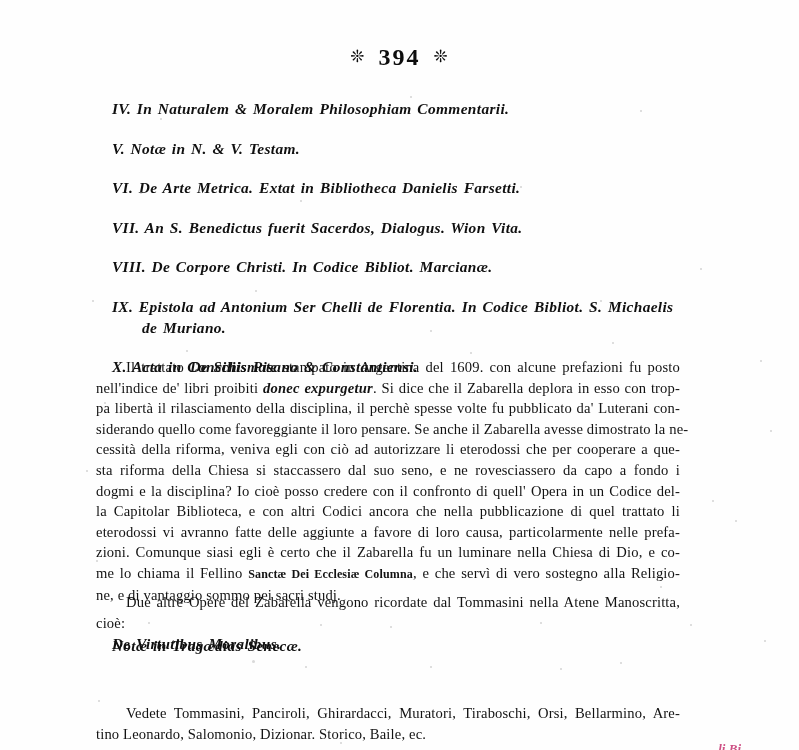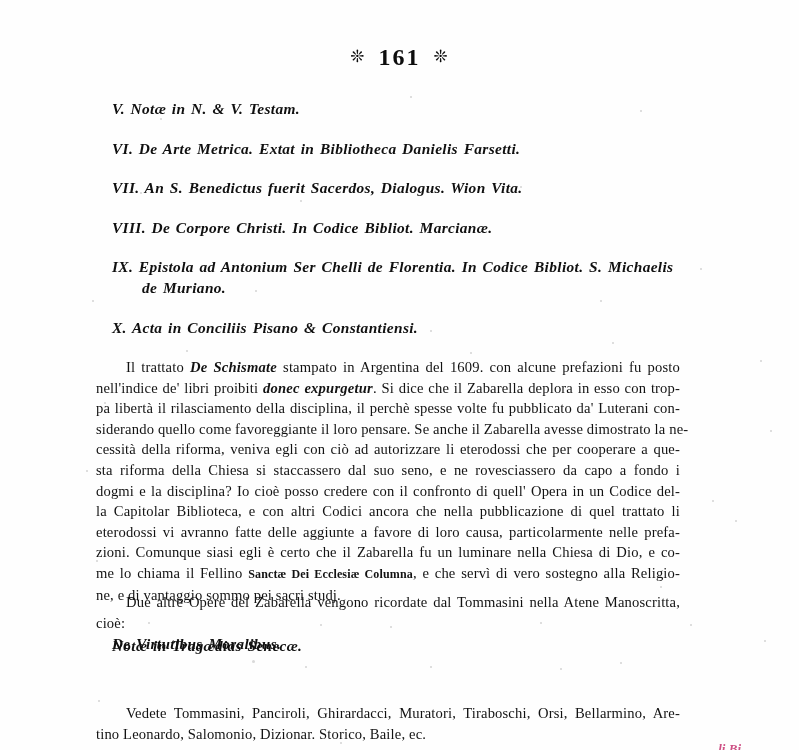--- a/index.html
+++ b/index.html
@@ -143,24 +143,25 @@
     font-style: italic;
     font-weight: bold;
   }
 </style>
 </head>
 <body>
 
 <div class="page">
 
   <div class="running-head">
-    <span class="fleuron left">❊</span><span class="folio">161</span><span class="fleuron right">❊</span>
+    <span class="fleuron left">❊</span><span class="folio">394</span><span class="fleuron right">❊</span>
   </div>
 
   <div class="worklist">
+      <div class="work-entry"><span>IV. In Naturalem &amp; Moralem Philosophiam Commentarii.</span></div>
       <div class="work-entry"><span>V. Notæ in N. &amp; V. Testam.</span></div>
       <div class="work-entry"><span>VI. De Arte Metrica. Extat in Bibliotheca Danielis Farsetti.</span></div>
       <div class="work-entry"><span>VII. An S. Benedictus fuerit Sacerdos, Dialogus. Wion Vita.</span></div>
       <div class="work-entry"><span>VIII. De Corpore Christi. In Codice Bibliot. Marcianæ.</span></div>
       <div class="work-entry"><span>IX. Epistola ad Antonium Ser Chelli de Florentia. In Codice Bibliot. S. Michaelis</span><span class="cont">de Muriano.</span></div>
       <div class="work-entry last"><span>X. Acta in Conciliis Pisano &amp; Constantiensi.</span></div>
     </div>
 
   <div class="body-block" id="para-main">
       <span class="just-line ind"><span>Il trattato </span><span class="ital">De Schismate</span><span> stampato in Argentina del 1609. con alcune prefazioni fu posto</span></span>

